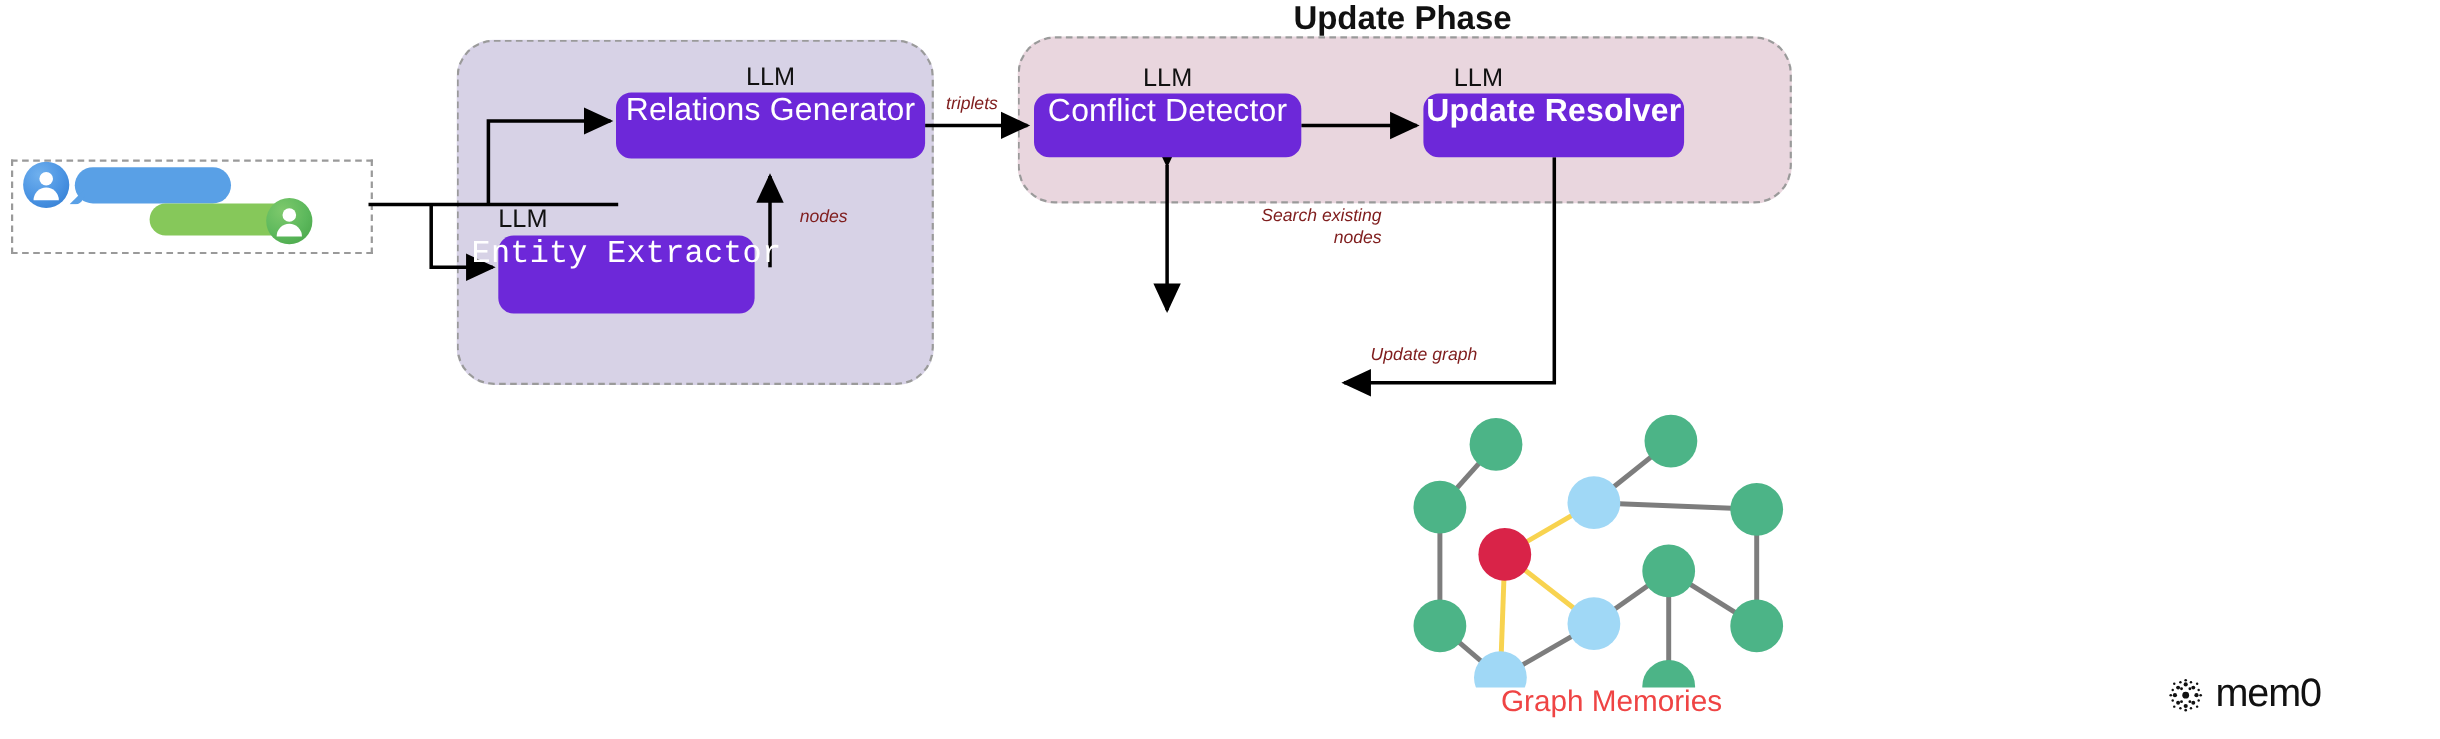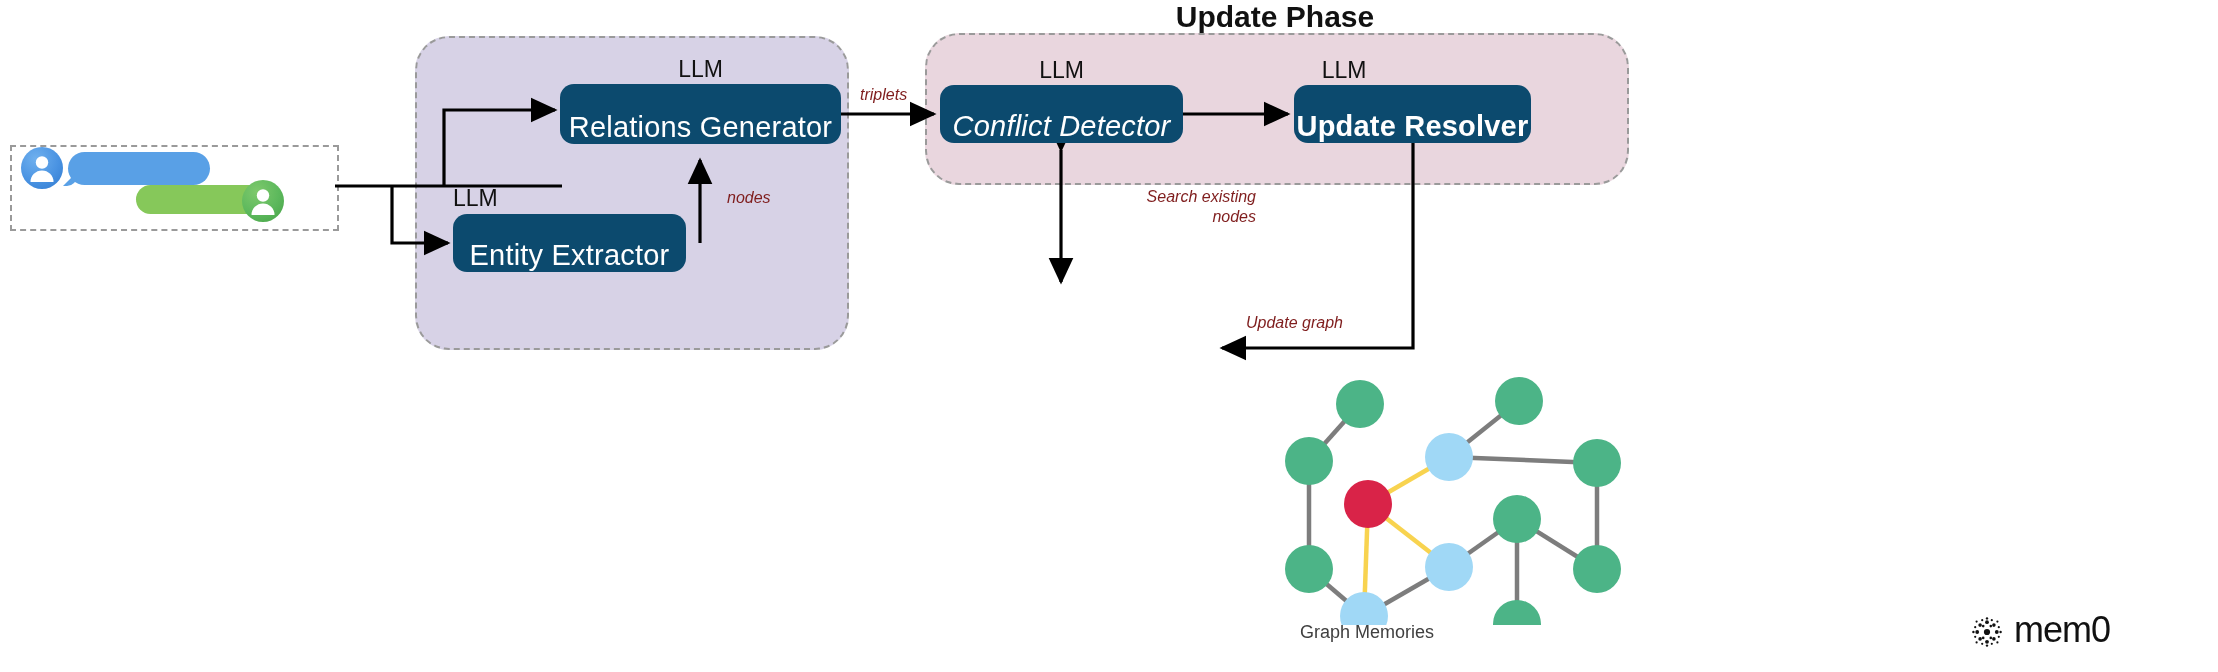--- a/index.html
+++ b/index.html
@@ -12,27 +12,27 @@
   
   .phase-title{position:absolute;font-weight:bold;font-size:30px;color:#111;
                white-space:nowrap;text-align:center;}
 
   
   .phase-box{position:absolute;border:2px dashed #9a9a9a;border-radius:34px;}
   #extraction-phase-box{left:415px;top:36px;width:430px;height:310px;background:#d7d2e6;}
   #update-phase-box{left:925px;top:33px;width:700px;height:148px;background:#e9d6de;}
 
   
-  .proc-box{position:absolute;background:#0c4a6e;border-radius:14px;
-            display:flex;align-items:flex-end;justify-content:center;
+  .proc-box{position:absolute;background:#6d28d9;border-radius:14px;
+            display:flex;align-items:flex-start;justify-content:center;
             color:#ffffff;font-size:29px;white-space:nowrap;letter-spacing:.2px;}
 
   #relations-generator-box{left:560px;top:84px;width:281px;height:60px;}
-  #entity-extractor-box{left:453px;top:214px;width:233px;height:58px;}
-  #conflict-detector-box{left:940px;top:85px;width:243px;height:58px;font-style:italic;}
+  #entity-extractor-box{left:453px;top:214px;width:233px;height:71px;font-family:Liberation Mono, monospace;}
+  #conflict-detector-box{left:940px;top:85px;width:243px;height:58px;}
   #update-resolver-box{left:1294px;top:85px;width:237px;height:58px;font-weight:bold;}
 
   
   .llm-cap{position:absolute;font-size:23px;color:#111;white-space:nowrap;}
   #llm-relations{left:580px;top:56px;width:241px;text-align:center;}
   #llm-entity{left:453px;top:185px;width:100px;text-align:left;}
   #llm-conflict{left:940px;top:57px;width:243px;text-align:center;}
   #llm-update{left:1294px;top:57px;width:100px;text-align:center;}
 
   
@@ -61,21 +61,21 @@
                      background:#59a0e6;border-bottom-right-radius:10px;
                      clip-path:polygon(100% 0,100% 100%,0 100%);}
   #bubble-green{left:136px;top:185px;width:128px;height:29px;background:#86c85a;}
 
   
   #wires{position:absolute;left:0;top:0;width:2218px;height:672px;}
 
   
   #graph-memories{position:absolute;left:1280px;top:355px;width:360px;height:270px;}
   #graph-memories-label{position:absolute;left:1300px;top:622px;width:330px;
-                        text-align:left;font-size:18px;color:#404040;white-space:nowrap;}
+                        text-align:center;font-size:27px;color:#ef4444;white-space:nowrap;}
 
   
   #mem0-logo{position:absolute;left:1970px;top:612px;display:flex;align-items:center;gap:10px;text-decoration:underline;}
 </style>
 </head>
 <body>
 
 <div id="stage">
 
   <div class="phase-title" style="left:925px;top:0px;width:700px;">Update Phase</div>

